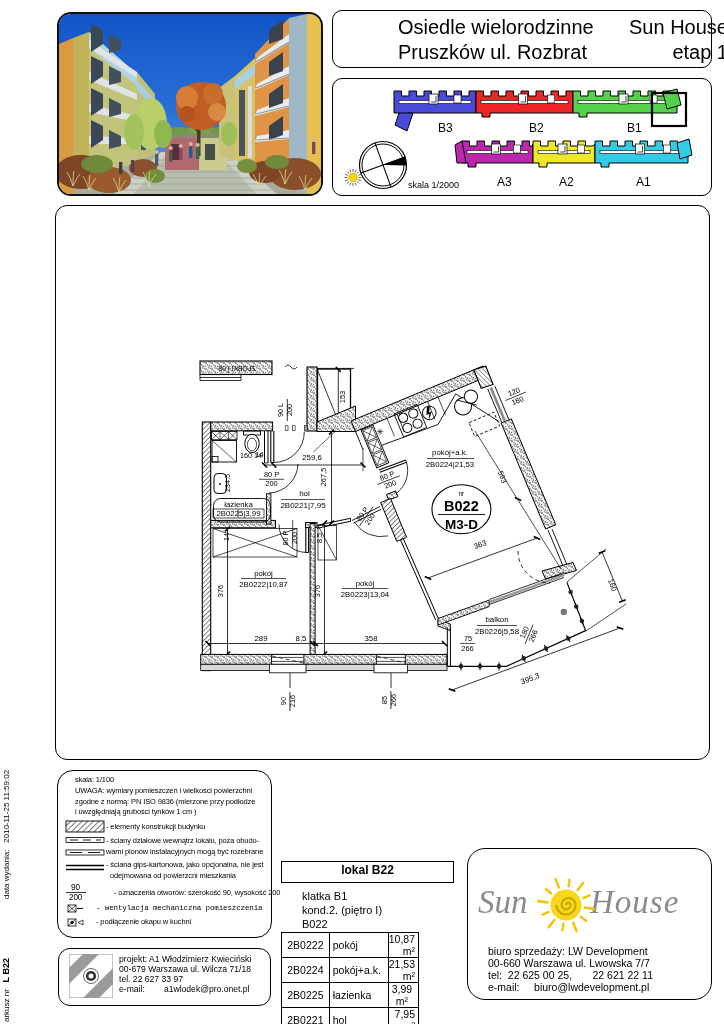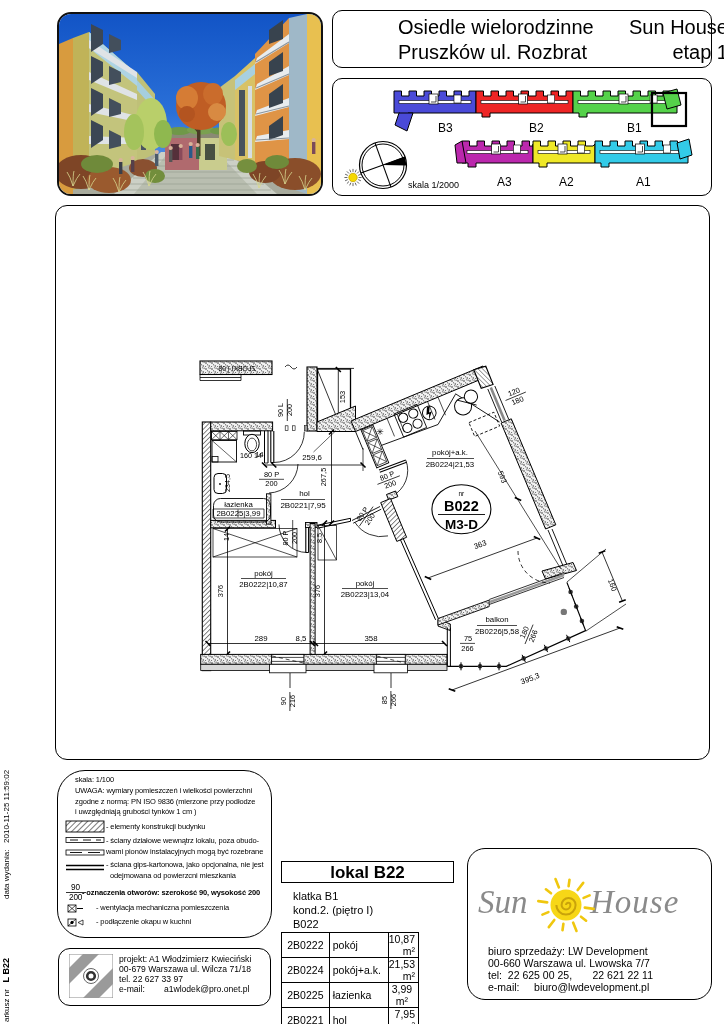--- a/index.html
+++ b/index.html
@@ -508,21 +508,21 @@
 <line x1="426.0" y1="457.5" x2="473.0" y2="457.5" stroke="#000" stroke-width="0.7"></line>
 <ellipse cx="460.4" cy="508.3" rx="29.5" ry="24.5" fill="#fff" stroke="#000" stroke-width="1.1"></ellipse>
 <text x="460.4" y="494.5" font-size="6.5" text-anchor="middle" font-weight="normal">nr</text>
 <text x="460.4" y="510.0" font-size="14.5" text-anchor="middle" font-weight="bold">B022</text>
 <line x1="437.0" y1="513.5" x2="484.0" y2="513.5" stroke="#000" stroke-width="0.9"></line>
 <text x="460.4" y="527.5" font-size="13.5" text-anchor="middle" font-weight="bold">M3-D</text>
 </g>
 </svg>
 </div>
 
-<div class="rbox" style="left:57px;top:770px;width:215px;height:168px;border-radius:28px;font-size:7.5px;letter-spacing:-0.12px;line-height:10.8px;white-space:nowrap">
+<div class="rbox" style="left:57px;top:770px;width:215px;height:168px;border-radius:16px;font-size:7.5px;letter-spacing:-0.12px;line-height:10.8px;white-space:nowrap">
 <div class="abs" style="left:17px;top:4px;width:196px">
 skala: 1/100<br>
 UWAGA: wymiary pomieszczeń i wielkości powierzchni<br>
 zgodne z normą: PN ISO 9836 (mierzone przy podłodze<br>
 i uwzględniają grubości tynków 1 cm )
 </div>
 <svg class="abs" style="left:0;top:0" width="212" height="165" viewBox="0 0 212 165">
 <defs>
 <pattern id="ldiag" width="4" height="4" patternUnits="userSpaceOnUse" patternTransform="rotate(45)">
 <rect width="4" height="4" fill="#fff"></rect>
@@ -551,22 +551,22 @@
 <line x1="19" y1="137.5" x2="25" y2="137.5" stroke-width="1"></line>
 <rect x="10" y="148" width="8" height="7" stroke-width="0.8"></rect>
 <line x1="10" y1="155" x2="18" y2="148" stroke-width="0.7"></line>
 <circle cx="14" cy="151.5" r="1.2" fill="#000"></circle>
 <path d="M20,151.5 l5,-2.5 v5 Z" stroke-width="0.7"></path>
 </g>
 </svg>
 <div class="abs" style="left:48px;top:51px;">- elementy konstrukcji budynku</div>
 <div class="abs" style="left:48px;top:65px;width:162px">- ściany działowe wewnątrz lokalu, poza obudo-<br>wami pionów instalacyjnych mogą być rozebrane</div>
 <div class="abs" style="left:48px;top:89px;width:162px">- ściana gips-kartonowa, jako opcjonalna, nie jest<br>&nbsp;&nbsp;odejmowana od powierzcni mieszkania</div>
-<div class="abs" style="left:24px;top:117px;font-weight:bold;">- oznaczenia otworów: szerokość 90, wysokość 200</div>
-<div class="abs" style="left:38px;top:132px;">- wentylacja mechaniczna pomieszczenia</div>
+<div class="abs" style="left:56px;top:117px;">- oznaczenia otworów: szerokość 90, wysokość 200</div>
+<div class="abs" style="left:38px;top:132px;font-family:Liberation Mono, monospace;">- wentylacja mechaniczna pomieszczenia</div>
 <div class="abs" style="left:38px;top:146px;">- podłączenie okapu w kuchni</div>
 </div>
 
 <div class="rbox" style="left:58px;top:948px;width:213px;height:58px;border-radius:12px;font-size:8.6px;line-height:10.1px">
 <svg class="abs" style="left:10px;top:5px" width="44" height="44" viewBox="0 0 44 44">
 <rect x="0" y="0" width="44" height="44" fill="#fff" stroke="#888" stroke-width="1"></rect>
 <polygon points="0,14 14,0 30,0 0,30" fill="#9a9a9a"></polygon>
       <polygon points="44,14 44,30 30,44 14,44" fill="#9a9a9a"></polygon>
       <polygon points="22,0 44,0 44,8 8,44 0,44 0,36" fill="#9a9a9a" opacity="0"></polygon>
 
@@ -575,22 +575,22 @@
 </svg>
 <div class="abs" style="left:60px;top:5px;width:150px">
 projekt: A1 Włodzimierz Kwieciński<br>
 00-679 Warszawa ul. Wilcza 71/18<br>
 tel. 22 627 33 97<br>
 e-mail:&nbsp;&nbsp;&nbsp;&nbsp;&nbsp;&nbsp;&nbsp;&nbsp;a1wlodek@pro.onet.pl
 </div>
 </div>
 
 <div class="abs" style="left:281px;top:861px;width:173px;font-size:11px">
-<div style="border:1.2px solid #000;height:22px;text-align:center;font-size:17px;font-weight:bold;padding-top:1px">lokal B22</div>
-<div style="margin:6px 0 0 12px;line-height:14px">klatka B1<br>kond.2. (piętro I)<br>B022</div>
+<div style="border:1.2px solid #000;height:22px;text-align:center;font-size:12px;font-weight:bold;padding-top:1px">lokal B22</div>
+<div style="margin:6px 0 0 21px;line-height:14px">klatka B1<br>kond.2. (piętro I)<br>B022</div>
 <table style="border-collapse:collapse;width:138px;font-size:10.5px;margin-top:1px">
 <tbody>
         <tr>
           <td style="border:1px solid #000;width:51px;text-align:center;padding:0;height:12.2px">2B0222</td>
           <td style="border:1px solid #000;width:61px;padding:0 0 0 3px">pokój</td>
           <td style="border:1px solid #000;text-align:right;padding:0 3px 0 0">10,87 m²</td>
         </tr>
 <tr>
           <td style="border:1px solid #000;text-align:center;padding:0;height:12.2px">2B0224</td>
           <td style="border:1px solid #000;padding:0 0 0 3px">pokój+a.k.</td>

